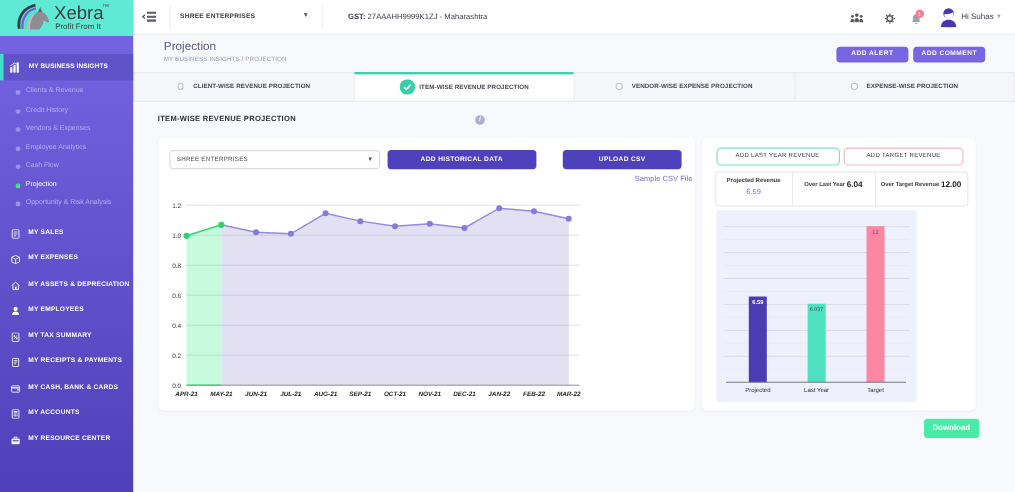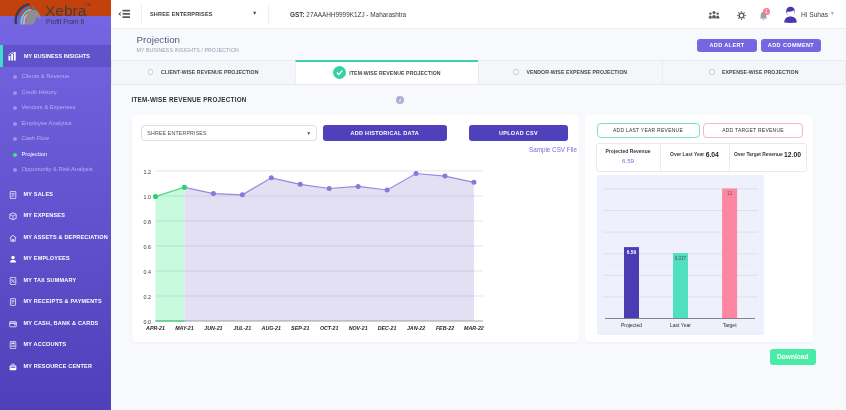--- a/index.html
+++ b/index.html
@@ -3,21 +3,21 @@
 <meta charset="utf-8">
 <style>
 * { margin:0; padding:0; box-sizing:border-box; }
 html,body { width:846px; height:410px; overflow:hidden; font-family:"Liberation Sans", sans-serif; }
 body { position:relative; background:#f8f9fc; }
 .abs { position:absolute; }
 
 
 #sidebar { position:absolute; left:0; top:0; width:111px; height:410px;
   background:linear-gradient(180deg,#7866e6 0%,#7463e0 10%,#4f3fb8 100%); z-index:5;}
-#logo { position:absolute; left:0; top:0; width:111px; height:16px; background:#c2410c; z-index:9; }
+#logo { position:absolute; left:0; top:0; width:111px; height:30px; background:#5eead4; z-index:9; }
 .menu-item { position:absolute; left:0; width:111px; height:21px; display:flex; align-items:center; }
 .menu-item .mi { width:8px; height:8px; margin-left:9px; flex:none; }
 .menu-item .mt { color:#fff; font-size:5.5px; font-weight:bold; letter-spacing:0.2px; margin-left:6.5px; line-height:1; white-space:nowrap;}
 .sub-item { position:absolute; left:0; width:111px; height:15px; display:flex; align-items:center;}
 .sub-item .dot { width:4px; height:4px; border-radius:50%; background:#9c92ea; margin-left:13px; flex:none;}
 .sub-item .st { color:#b6aff0; font-size:5.8px; margin-left:4.5px; line-height:1; white-space:nowrap;}
 #active-row { position:absolute; left:0; top:44.5px; width:111px; height:22px; background:#6052c8;
   border-left:3px solid #3be0c8; display:flex; align-items:center;}
 #active-row .mt { color:#fff; font-size:5.4px; font-weight:bold; letter-spacing:0.1px; margin-left:6.5px; white-space:nowrap;}
 

